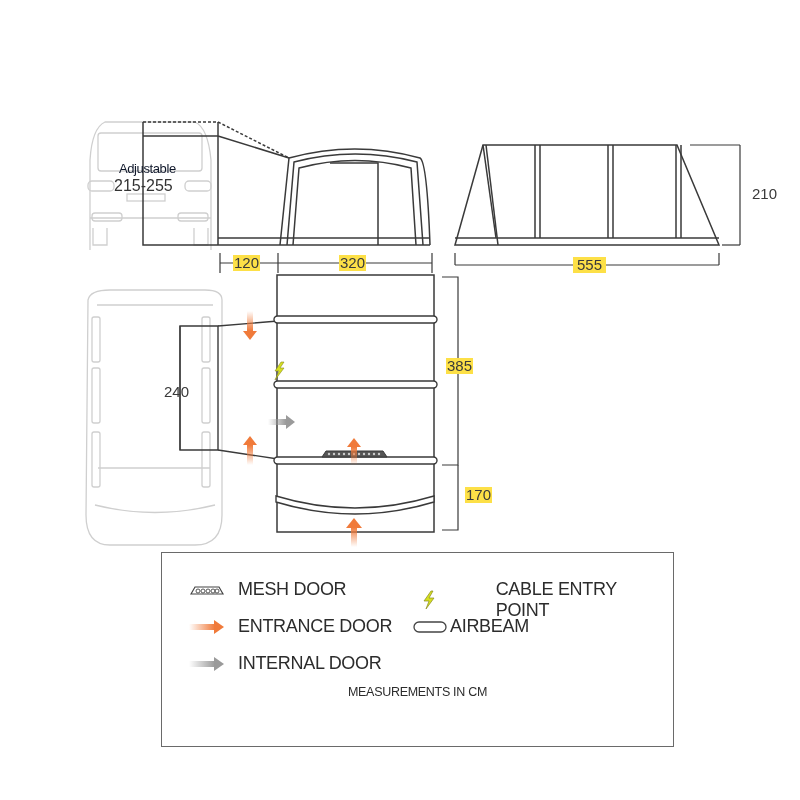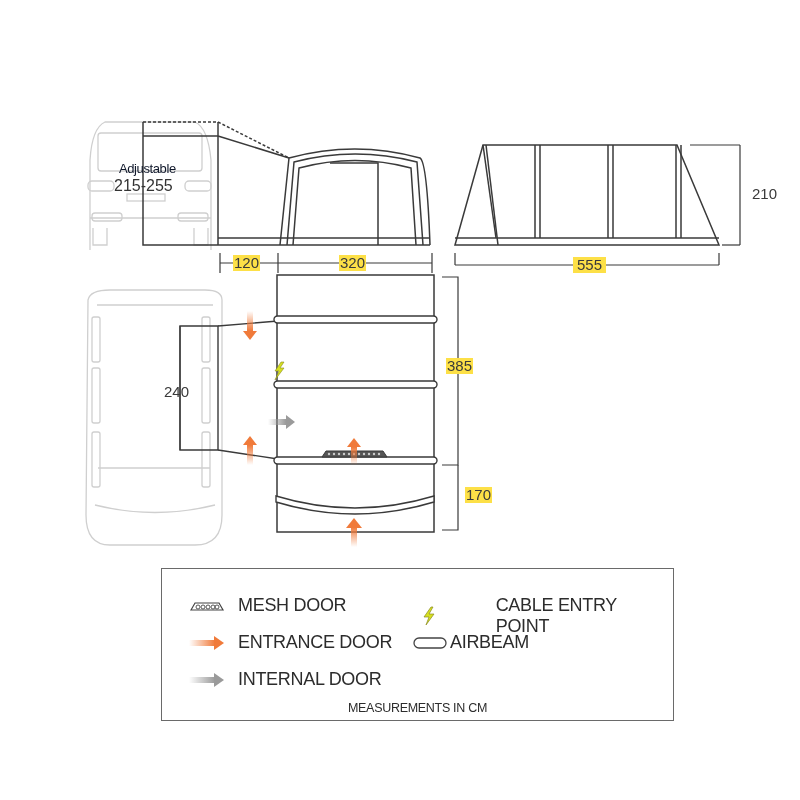--- a/index.html
+++ b/index.html
@@ -1,21 +1,21 @@
 <!DOCTYPE html>
 <html><head>
 <meta charset="utf-8">
 <style>
   html, body { margin:0; padding:0; background:#ffffff; }
   body { width:800px; height:800px; position:relative; overflow:hidden;
          font-family:"Liberation Sans", sans-serif; color:#333; }
   svg.diagram { position:absolute; left:0; top:0; }
   .lbl { position:absolute; font-family:"Liberation Sans", sans-serif; color:#3a3a3a; white-space:nowrap; }
   .dim { font-size:15px; background:#fde047; padding:0 1px; line-height:16px; }
-  .legend { position:absolute; left:161px; top:568px; width:513px; height:153px;
+  .legend { position:absolute; left:161px; top:552px; width:513px; height:195px;
             border:1.5px solid #6a6a6a; box-sizing:border-box; }
   .leg-item { position:absolute; display:flex; align-items:center; font-size:18px; color:#2c2c2c; letter-spacing:-0.3px; }
   .leg-item .ico { width:50px; height:20px; display:flex; align-items:center; justify-content:center; margin-right:6px; }
   .leg-foot { position:absolute; left:0; right:0; top:132px; text-align:center; font-size:12.5px; color:#2c2c2c; letter-spacing:-0.3px; }
 </style>
 </head>
 <body>
 
 <svg class="diagram" width="800" height="800" viewBox="0 0 800 800" xmlns="http://www.w3.org/2000/svg">
   <defs>

